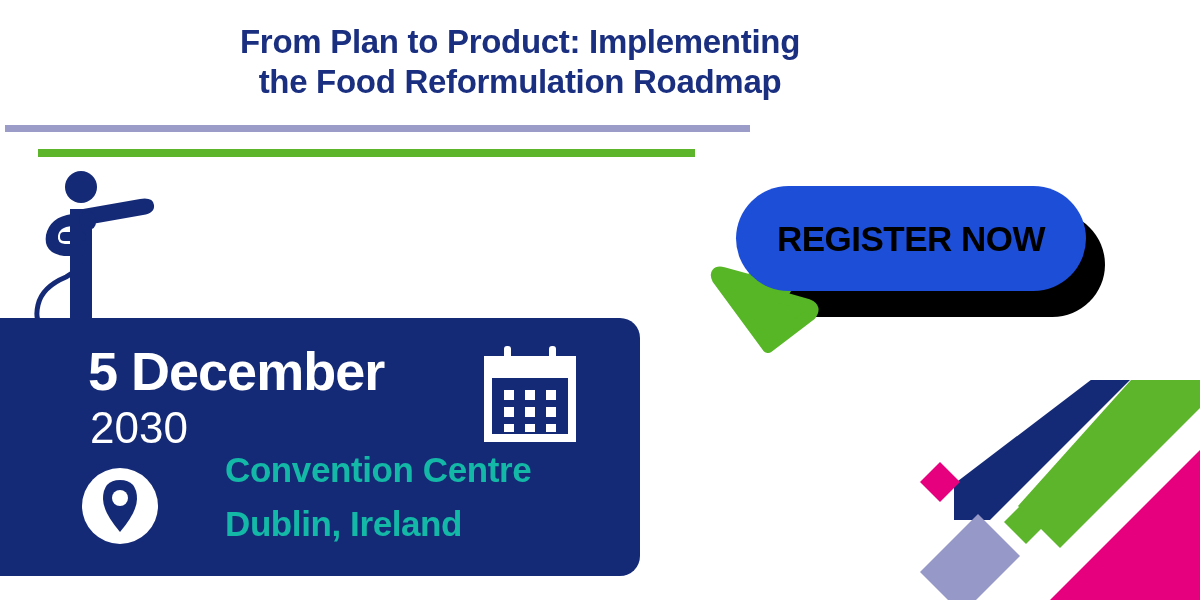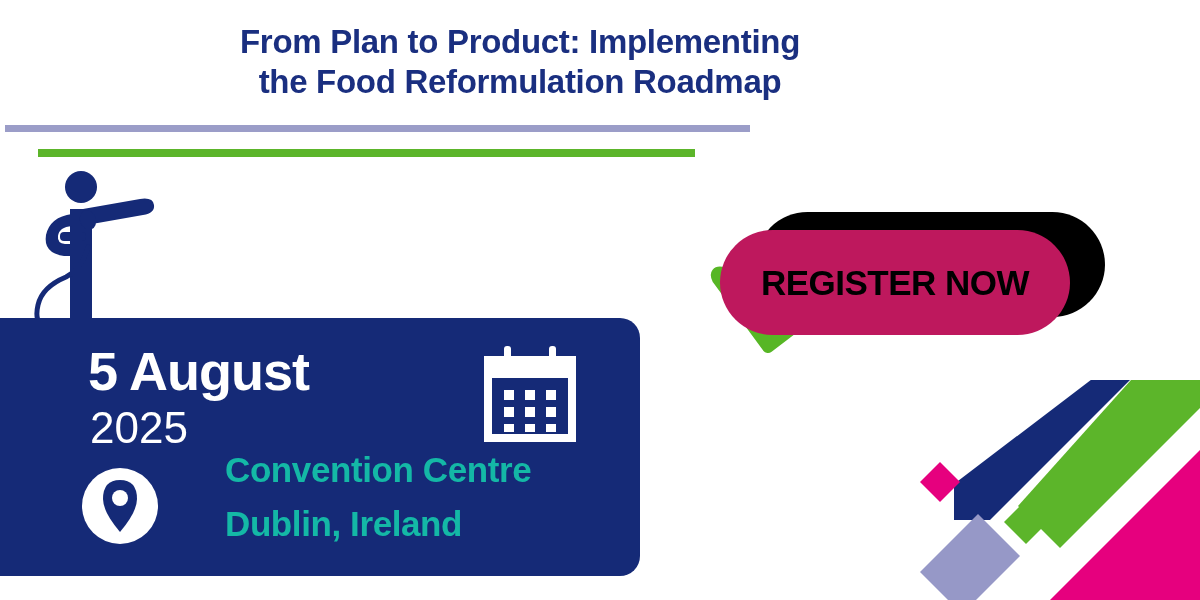--- a/index.html
+++ b/index.html
@@ -75,30 +75,29 @@
     position: absolute;
     left: 95px;
     top: 32px;
     width: 350px;
     height: 105px;
     background: #000000;
     border-radius: 53px;
   }
   .reg-bubble {
     position: absolute;
-    left: 60px;
+    left: 76px;
     top: 6px;
     width: 350px;
     height: 105px;
-    background: #be185d;
+    background: #1d4ed8;
     border-radius: 53px;
     display: flex;
     align-items: center;
     justify-content: center;
-    margin-top: 44px;
   }
   .reg-label {
     color: #000000;
     font-family: "Liberation Sans", sans-serif;
     font-weight: bold;
     font-size: 35px;
     letter-spacing: -0.5px;
     white-space: nowrap;
   }
   .reg-arrow {
@@ -220,22 +219,22 @@
         <path d="M 160 2 L 120 62 L 148 70 Q 156 73 150 80 L 108 112 L 58 44 Q 54 36 63 38 L 92 46 L 112 2 Z" fill="#57b625" stroke="#57b625" stroke-width="12" stroke-linejoin="round"></path>
       </svg>
     </div>
     <div class="reg-bubble">
       <span class="reg-label">REGISTER NOW</span>
     </div>
   </div>
 
   <div class="info-panel">
 
-    <div class="date-main">5 August</div>
-    <div class="date-year">2025</div>
+    <div class="date-main">5 December</div>
+    <div class="date-year">2030</div>
 
     <div class="calendar-icon">
       <svg viewBox="0 0 100 100" width="100" height="100" xmlns="http://www.w3.org/2000/svg">
         <g fill="#ffffff">
 
           <rect x="24" y="0" width="7" height="18" rx="3"></rect>
           <rect x="69" y="0" width="7" height="18" rx="3"></rect>
 
           <path d="M 4 10 L 96 10 L 96 96 L 4 96 Z
                    M 12 18 L 12 88 L 88 88 L 88 18 Z" fill-rule="evenodd"></path>

